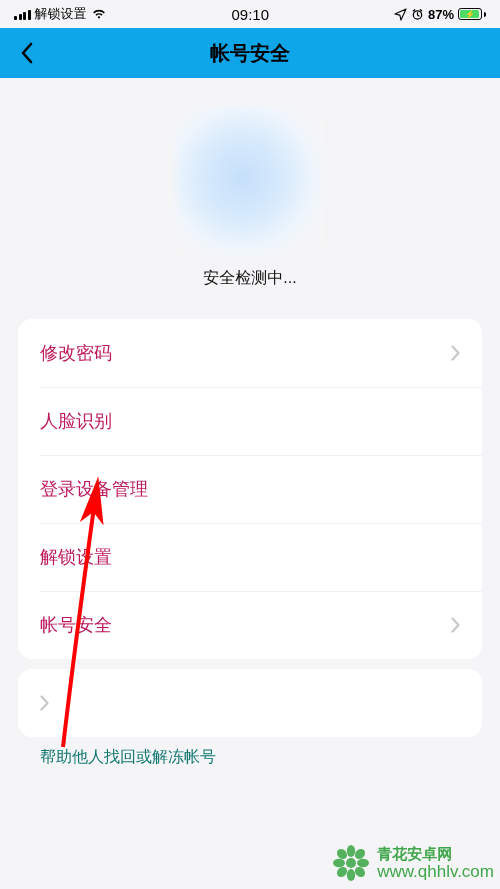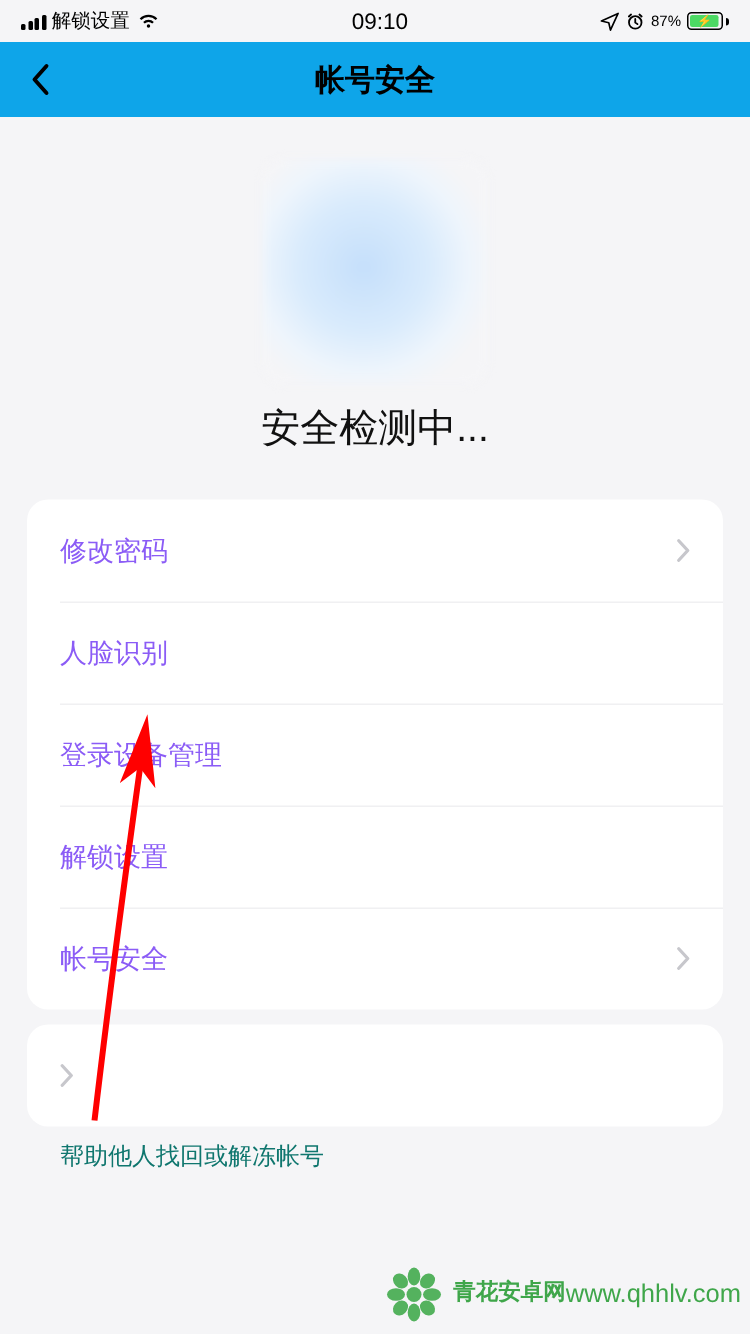--- a/index.html
+++ b/index.html
@@ -52,21 +52,21 @@
     .signal-bars span:nth-child(3){height:8px}
     .signal-bars span:nth-child(4){height:10px}
     .carrier {font-size:13px; font-weight:500;}
     .wifi-icon svg {width:16px;height:12px;display:block}
     .time {font-size:15px;font-weight:400}
     .loc-icon svg{width:13px;height:13px;display:block}
     .alarm-icon svg{width:13px;height:13px;display:block}
     .battery {
       display:flex;align-items:center;gap:2px;
     }
-    .battery-pct{font-size:10px;font-weight:400}
+    .battery-pct{font-size:13px;font-weight:700}
     .battery-body{
       width:24px;height:12px;border:1px solid #000;border-radius:3px;position:relative;
     }
     .battery-fill{
       position:absolute;left:1px;top:1px;bottom:1px;width:85%;background:#4cd964;border-radius:1.5px;
     }
     .battery-tip{width:2px;height:5px;background:#000;border-radius:0 2px 2px 0}
     .charge-bolt{position:absolute;left:50%;top:50%;transform:translate(-50%,-50%);font-size:8px;color:#000}
 
     .nav-header {
@@ -97,21 +97,21 @@
       padding:28px 0 20px;
     }
     .shield-img {
       width:150px;height:150px;
       border-radius:14px;
       background: radial-gradient(circle at 45% 48%, #c5dffb 0%, #d9ebfc 38%, #eef5fc 62%, #f5f5f7 78%);
       filter: blur(3px);
     }
     .hero-status{
       margin-top:12px;
-      font-size:26px;
+      font-size:16px;
       font-weight:500;
       color:#111;
     }
 
     .card-group{
       margin:10px 18px 0;
       background:#fff;
       border-radius:14px;
       overflow:hidden;
     }
@@ -125,21 +125,21 @@
     }
     .list-item + .list-item::before{
       content:"";
       position:absolute;
       left:22px;right:0;top:0;
       height:1px;
       background:#f0f0f2;
     }
     .item-label{
       font-size:18px;
-      color:#8b5cf6;
+      color:#be185d;
       font-weight:400;
     }
     .chevron svg{width:9px;height:16px;display:block}
     .chevron path{stroke:#c7c7cc;stroke-width:2.2;fill:none;stroke-linecap:round;stroke-linejoin:round}
 
     .footer-hint{
       margin:10px 0 0 40px;
       font-size:16px;
       color:#0f766e;
     }
@@ -157,21 +157,21 @@
       right:6px;
       bottom:6px;
       display:flex;
       align-items:center;
       gap:6px;
     }
     .wm-logo{
       width:40px;height:40px;
     }
     .wm-text{
-      display:flex;flex-direction:row;line-height:1.15;
+      display:flex;flex-direction:column;line-height:1.15;
     }
     .wm-name{font-size:15px;font-weight:600;color:#3fa64a}
     .wm-url{font-size:17px;color:#3fa64a}
   </style>
 </head>
 <body>
 
 <div class="status-bar">
   <div class="status-left">
     <div class="signal-bars">

